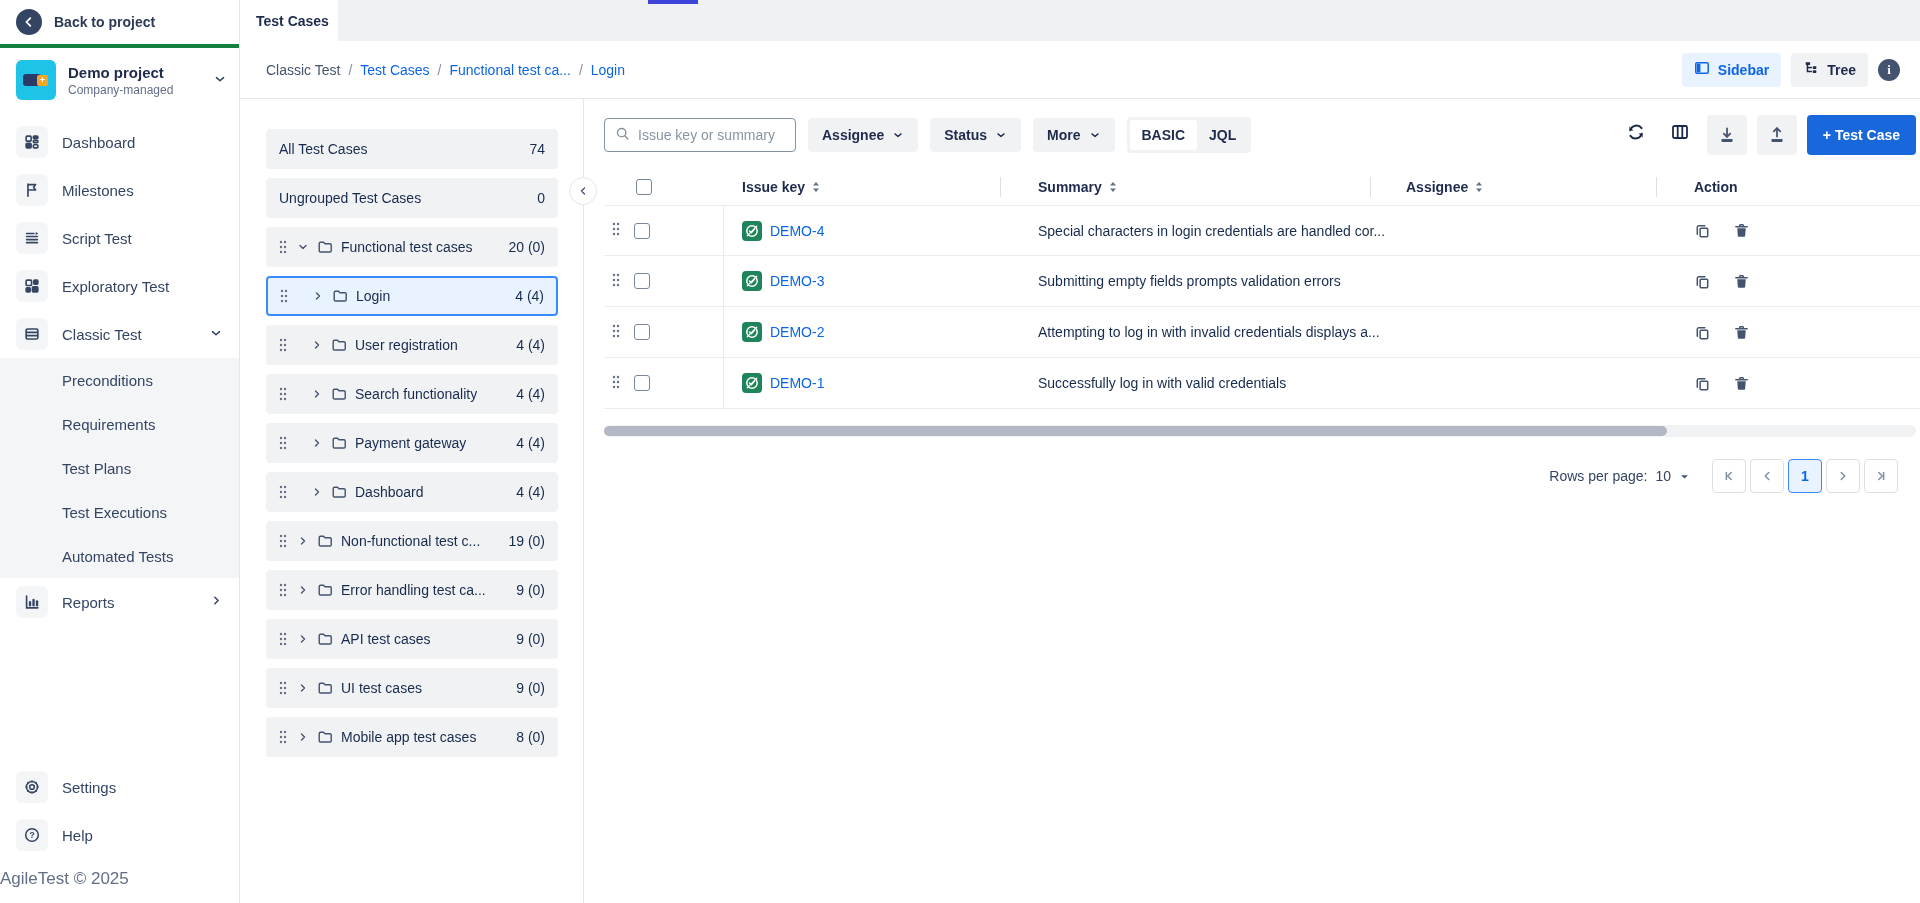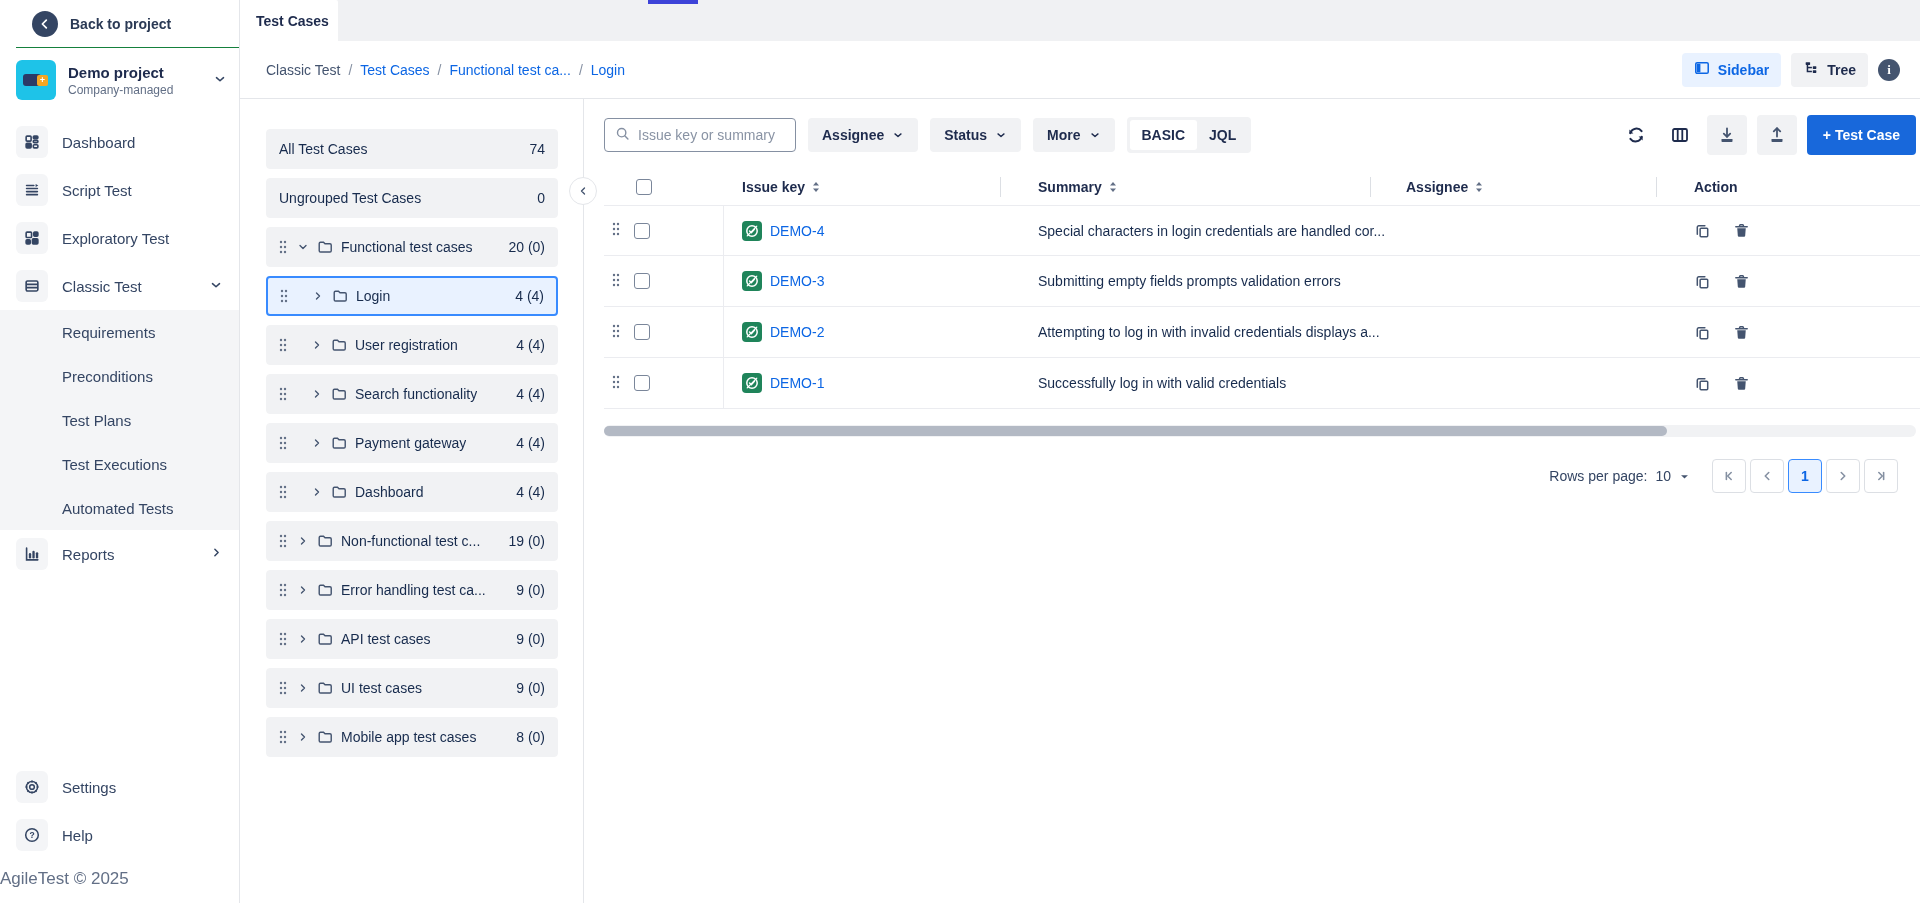--- a/index.html
+++ b/index.html
@@ -4,21 +4,21 @@
 <style>
   * { margin:0; padding:0; box-sizing:border-box; }
   html,body { width:1920px; height:903px; overflow:hidden; background:#fff;
     font-family:"Liberation Sans", sans-serif; color:#172B4D; font-size:14px; }
   .app { display:flex; width:1920px; height:903px; }
 
   
   .sidebar { width:240px; min-width:240px; height:100%; background:#fff;
     border-right:1px solid #E4E6EA; display:flex; flex-direction:column; }
   .back-row { height:48px; display:flex; align-items:center; gap:12px; padding:0 16px;
-    border-bottom:1px solid #15803d; cursor:pointer;margin-left:16px; }
+    border-bottom:4px solid #15803d; cursor:pointer; }
   .back-circle { width:26px; height:26px; border-radius:50%; background:#344563;
     display:flex; align-items:center; justify-content:center; }
   .back-label { font-weight:600; color:#2B3A55; }
   .project-row { display:flex; align-items:center; gap:12px; padding:12px 12px 12px 16px; }
   .avatar { width:40px; height:40px; border-radius:6px; background:#1EC3E8; position:relative; overflow:hidden; }
   .avatar .pill { position:absolute; left:7px; top:14px; width:18px; height:12px; border-radius:3px; background:#2B3A66; }
   .avatar .sq { position:absolute; left:21px; top:15px; width:11px; height:11px; border-radius:2px; background:#F5A623;
     color:#fff; font-size:9px; font-weight:700; line-height:11px; text-align:center; }
   .proj-name { font-weight:700; font-size:15px; color:#1E2B4D; }
   .proj-sub { font-size:12px; color:#626F86; margin-top:2px; }
@@ -96,21 +96,21 @@
     display:flex; align-items:center; gap:8px; padding:0 10px; }
   .issue-search input { border:none; outline:none; flex:1; min-width:0; font-size:14px;
     font-family:"Liberation Sans", sans-serif; }
   .issue-search input::placeholder { color:#8993A4; }
   .chip { height:34px; background:#F1F2F4; border-radius:4px; padding:0 14px; display:flex;
     align-items:center; gap:8px; font-weight:600; color:#1E2B4D; cursor:pointer; }
   .segment { height:36px; background:#F1F2F4; border-radius:4px; padding:3px; display:flex; align-items:stretch; }
   .seg-opt { padding:0 12px; display:flex; align-items:center; font-weight:600; color:#1E2B4D;
     cursor:pointer; border-radius:3px; }
   .seg-opt.on { background:#fff; }
-  .toolbar-right { margin-left:auto; display:flex; align-items:center; gap:10px; padding-right:4px; }
+  .toolbar-right { margin-left:auto; display:flex; gap:10px; padding-right:4px; }
   .tool-icon { width:34px; height:34px; display:flex; align-items:center; justify-content:center; cursor:pointer; }
   .tool-icon.boxed { background:#F1F2F4; border-radius:4px; width:40px; height:40px; }
   .primary-btn { height:40px; background:#1868DB; color:#fff; font-weight:700; border:none;
     border-radius:4px; padding:0 16px; font-size:14px; cursor:pointer; font-family:"Liberation Sans", sans-serif; }
 
   .grid-table { margin-top:14px; }
   .t-row { display:grid; grid-template-columns:120px 290px 1fr 286px 250px; align-items:center; }
   .t-head { height:36px; }
   .t-head .hcell { display:flex; align-items:center; gap:6px; font-weight:700; color:#1E2B4D; position:relative; height:100%; }
   .t-head .hcell .vline { position:absolute; left:-14px; top:8px; bottom:8px; width:1px; background:#DCDFE4; }
@@ -177,20 +177,28 @@
                 <rect x="3.5" y="11.5" width="5.5" height="5" rx="1" fill="#344563"></rect>
                 <rect x="11.5" y="13" width="5" height="3.5" rx="1"></rect>
               </g>
             </svg>
         </span>
         <span class="lbl">Dashboard</span>
       </div>
       <div class="nav-item">
         <span class="icon-box">
           <svg width="18" height="18" viewBox="0 0 20 20">
+              <path d="M5.5 3.5v13.5M5.5 4h8.5l-2.3 3 2.3 3H5.5" fill="none" stroke="#344563" stroke-width="1.8" stroke-linecap="round" stroke-linejoin="round"></path>
+            </svg>
+        </span>
+        <span class="lbl">Milestones</span>
+      </div>
+      <div class="nav-item">
+        <span class="icon-box">
+          <svg width="18" height="18" viewBox="0 0 20 20">
               <g stroke="#344563" stroke-width="1.8" stroke-linecap="round">
                 <path d="M4 5h8M4 8.4h12M4 11.8h12M4 15.2h12"></path>
               </g>
               <path d="M14 3.2l3 1.8-3 1.8z" fill="#344563"></path>
             </svg>
         </span>
         <span class="lbl">Script Test</span>
       </div>
       <div class="nav-item">
         <span class="icon-box">
@@ -216,22 +224,22 @@
         </span>
         <span class="lbl">Classic Test</span>
         <span class="chev-r">
           <svg width="14" height="14" viewBox="0 0 16 16">
               <path d="M4 6.5 8 10l4-3.5" fill="none" stroke="#344563" stroke-width="1.8" stroke-linecap="round" stroke-linejoin="round"></path>
             </svg>
         </span>
       </div>
 
       <div class="sub-block">
+        <div class="sub-item">Preconditions</div>
         <div class="sub-item">Requirements</div>
-        <div class="sub-item">Preconditions</div>
         <div class="sub-item">Test Plans</div>
         <div class="sub-item">Test Executions</div>
         <div class="sub-item">Automated Tests</div>
       </div>
 
       <div class="nav-item">
         <span class="icon-box">
           <svg width="18" height="18" viewBox="0 0 20 20">
               <path d="M4 3.5v13h12.5" fill="none" stroke="#344563" stroke-width="1.8" stroke-linecap="round"></path>
               <g fill="#344563">

